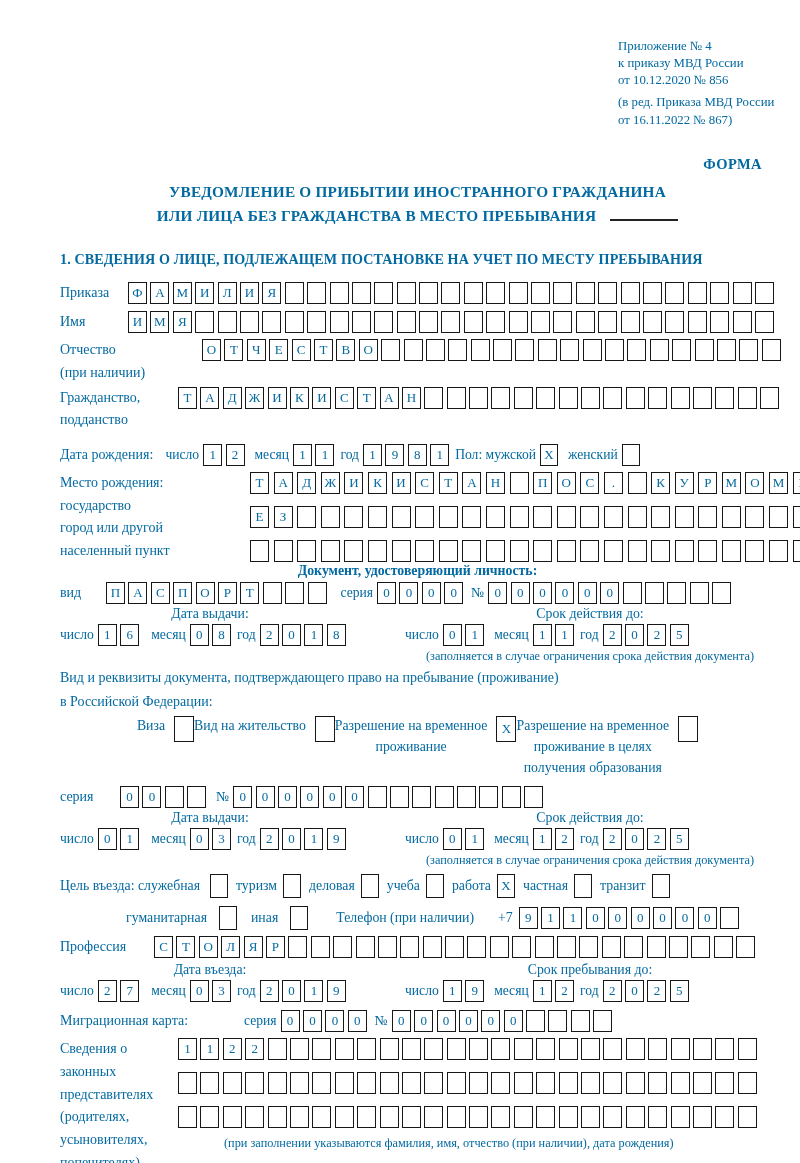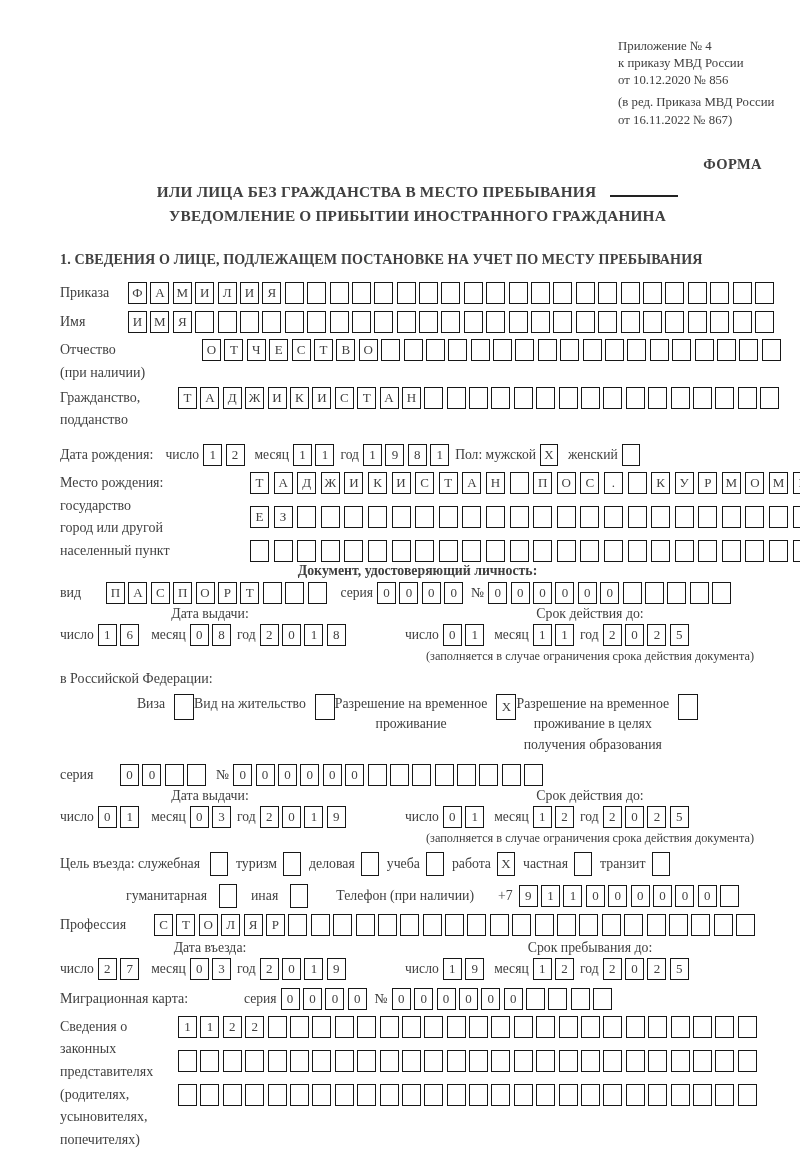--- a/index.html
+++ b/index.html
@@ -1,16 +1,16 @@
 <!DOCTYPE html>
 <html><head>
 <meta charset="utf-8">
 <style>
   html,body{margin:0;padding:0;background:#e8e8e8;}
-  .page{position:relative;width:800px;height:1163px;background:#fff;color:#404040;
+  .page{position:relative;width:800px;height:1163px;background:#fff;color:#0369a1;
         font-family:"Liberation Serif","DejaVu Serif",serif;box-sizing:border-box;
         padding:38px 25px 10px 60px;overflow:hidden;}
   .ml{white-space:pre-line;}
   .top-ref{position:absolute;top:38px;left:618px;font-size:12.8px;line-height:1.34;}
   .top-ref .grp2{margin-top:5px;}
   .forma{position:absolute;top:156px;right:38px;font-weight:bold;font-size:14.5px;letter-spacing:.4px;}
   .title{margin-top:142px;text-align:center;font-weight:bold;font-size:15.3px;line-height:1.55;letter-spacing:.2px;}
   .blank{display:inline-block;width:68px;border-bottom:2.2px solid #222;height:.95em;margin-left:14px;}
   .sec-head{margin-top:24px;font-weight:bold;font-size:14.1px;letter-spacing:.1px;}
 
@@ -58,22 +58,22 @@
   <div class="top-ref">
     <div class="ml">Приложение № 4
 к приказу МВД России
 от 10.12.2020 № 856</div>
     <div class="ml grp2">(в ред. Приказа МВД России
 от 16.11.2022 № 867)</div>
   </div>
   <div class="forma">ФОРМА</div>
 
   <div class="title">
+    <div>УВЕДОМЛЕНИЕ О ПРИБЫТИИ ИНОСТРАННОГО ГРАЖДАНИНА</div>
     <div><span>ИЛИ ЛИЦА БЕЗ ГРАЖДАНСТВА В МЕСТО ПРЕБЫВАНИЯ</span><span class="blank"></span></div>
-    <div>УВЕДОМЛЕНИЕ О ПРИБЫТИИ ИНОСТРАННОГО ГРАЖДАНИНА</div>
   </div>
 
   <div class="sec-head">1. СВЕДЕНИЯ О ЛИЦЕ, ПОДЛЕЖАЩЕМ ПОСТАНОВКЕ НА УЧЕТ ПО МЕСТУ ПРЕБЫВАНИЯ</div>
 
   <div class="frow" style="margin-top:14px;">
     <span class="flabel w68">Приказа</span>
     <span class="cells">
         <span class="cell">Ф</span>
         <span class="cell">А</span>
         <span class="cell">М</span>
@@ -404,20 +404,21 @@
             <span class="cell">0</span>
             <span class="cell">2</span>
             <span class="cell">5</span>
           </span>
       </div>
       <div class="note">(заполняется в случае ограничения срока действия документа)</div>
     </div>
   </div>
 
   <div class="res-head">
+    <div>Вид и реквизиты документа, подтверждающего право на пребывание (проживание)</div>
     <div class="l2">в Российской Федерации:</div>
   </div>
 
   <div class="res-row">
     <span class="opt">
       <span class="opt-label">Виза</span>
       <span class="cells cb-lg">
           <span class="cell"></span>
         </span>
     </span>
@@ -778,16 +779,17 @@
             <span class="cell"></span>
             <span class="cell"></span>
             <span class="cell"></span>
             <span class="cell"></span>
             <span class="cell"></span>
             <span class="cell"></span>
             <span class="cell"></span>
             <span class="cell"></span>
           </span>
       </span>
+      <div class="reps-note">(при заполнении указываются фамилия, имя, отчество (при наличии), дата рождения)</div>
     </span>
   </div>
 
 </div>
 
 </body></html>

